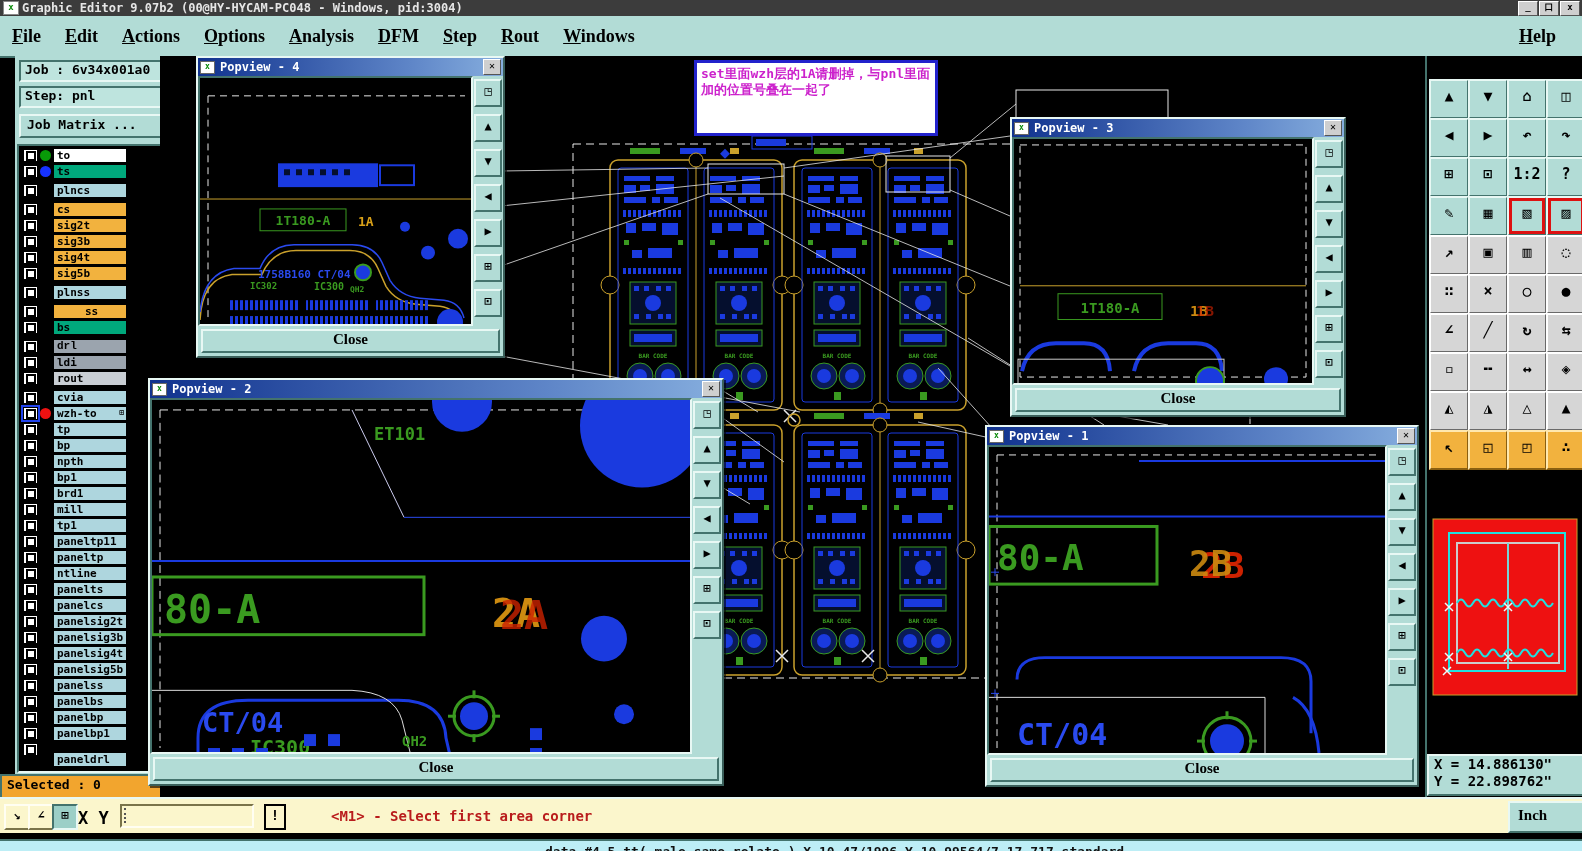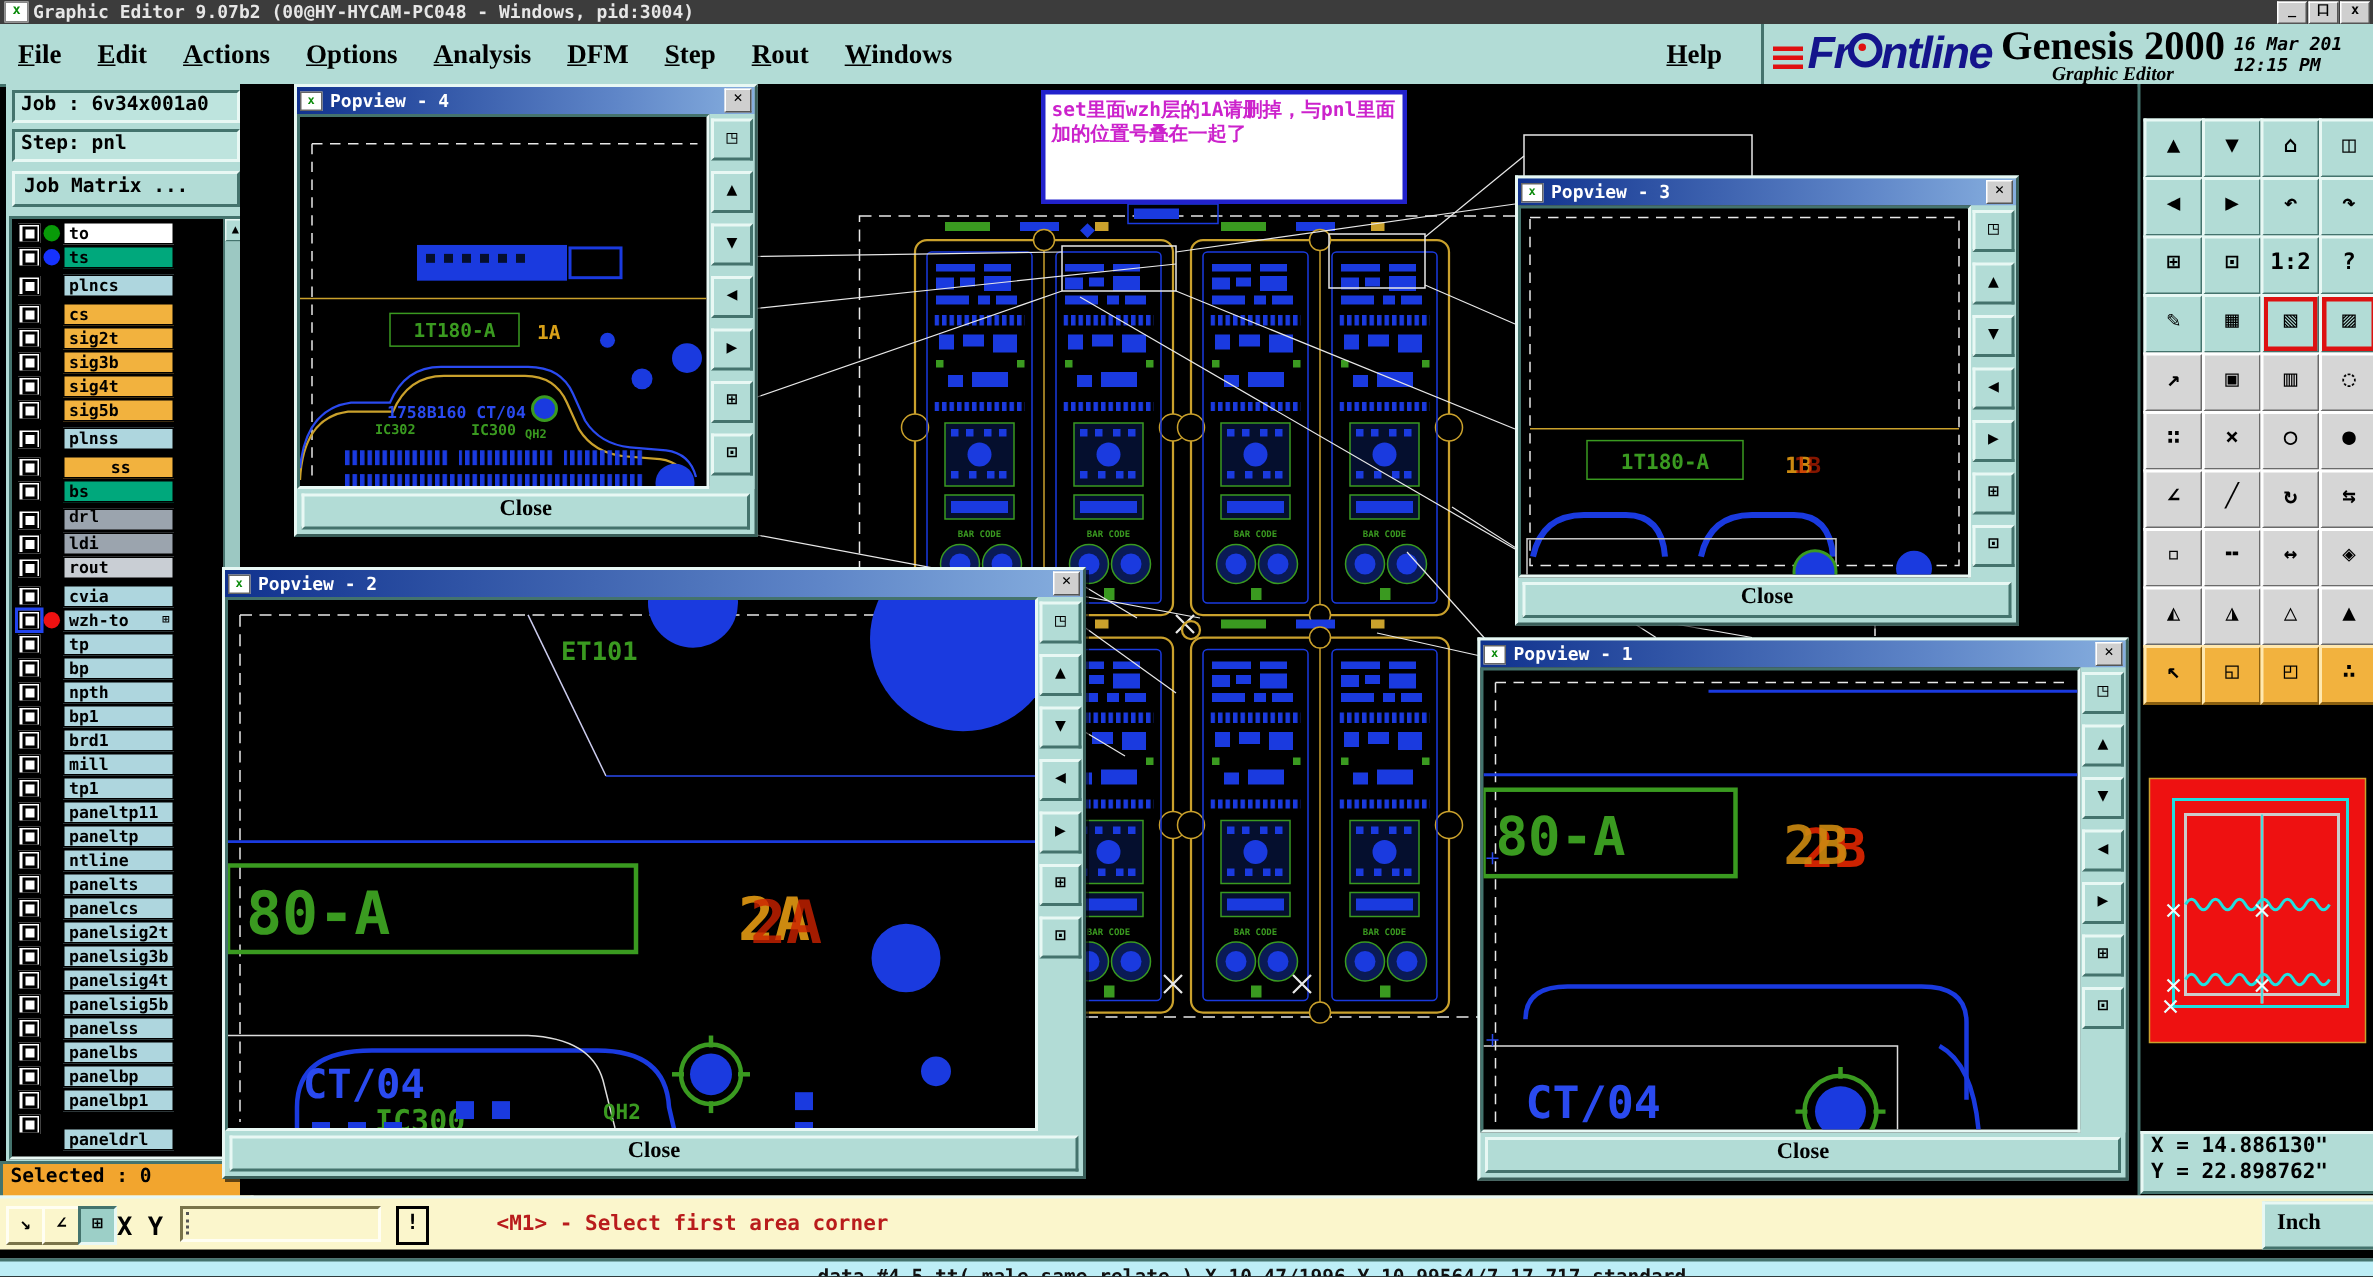--- a/index.html
+++ b/index.html
@@ -30,21 +30,21 @@
   #logo-text{font-family:"Liberation Sans",sans-serif;font-style:italic;font-weight:bold;font-size:30px;
     color:#14148c;white-space:nowrap;letter-spacing:-1px;flex:none;}
   #logo-text .o-ring{display:inline-block;width:15px;height:15px;border:4px solid #14148c;border-radius:50%;
     position:relative;margin:0 -1px;}
   #logo-text .o-ring::after{content:"";position:absolute;left:3px;top:3px;width:5px;height:5px;background:#e01010;border-radius:50%;}
   #brand-mid{margin-left:6px;text-align:center;flex:none;}
   #brand-product{font-family:"Liberation Serif",serif;font-weight:bold;font-size:27px;color:#000;line-height:26px;white-space:nowrap;}
   #brand-sub{font-family:"Liberation Serif",serif;font-style:italic;font-weight:bold;font-size:13px;color:#000;line-height:12px;}
   #brand-dt{margin-left:6px;font-style:italic;font-weight:bold;font-size:12px;color:#000;white-space:nowrap;line-height:14px;flex:none;}
   
-  #sidebar{left:4px;top:56px;width:160px;height:741px;background:#b2dcd6;border-right:2px solid #44736d;}
+  #sidebar{left:15px;top:56px;width:160px;height:741px;background:#b2dcd6;border-right:2px solid #44736d;}
   .sidebox{margin:4px 4px 0 4px;height:18px;font-weight:bold;font-size:13px;line-height:16px;padding-left:4px;
     color:#000;background:#bee4de;border:2px solid;border-color:#44736d #e8f8f4 #e8f8f4 #44736d;white-space:nowrap;}
   #job-matrix{margin:6px 4px 0 4px;height:20px;text-align:left;font-weight:bold;font-size:13px;line-height:18px;padding-left:6px;cursor:default;}
   #layer-panel{position:absolute;left:2px;top:88px;width:156px;bottom:24px;background:#000;
     border:2px solid;border-color:#44736d #e8f8f4 #e8f8f4 #44736d;display:flex;gap:32px;}
   #layer-list{flex:1;padding:2px 1px 2px 2px;overflow:hidden;}
   #layer-scroll{width:14px;background:#b2dcd6;display:flex;flex-direction:column;border-left:1px solid #44736d;}
   .scr-btn{height:13px;background:#b2dcd6;border:1px solid;border-color:#e8f8f4 #44736d #44736d #e8f8f4;
     font-size:8px;line-height:11px;text-align:center;color:#000;}
   .scr-track{flex:1;background:#9cc8c2;}
@@ -132,32 +132,20 @@
     <span class="menu-item">File</span>
     <span class="menu-item">Edit</span>
     <span class="menu-item">Actions</span>
     <span class="menu-item">Options</span>
     <span class="menu-item">Analysis</span>
     <span class="menu-item">DFM</span>
     <span class="menu-item">Step</span>
     <span class="menu-item">Rout</span>
     <span class="menu-item">Windows</span>
     <span class="menu-item" id="help-item">Help</span>
-    <span id="brand">
-      <span id="stripes"></span>
-      <span id="logo-text">Fr<span class="o-ring"></span>ntline</span>
-      <span id="brand-mid">
-        <div id="brand-product">Genesis 2000</div>
-        <div id="brand-sub">Graphic Editor</div>
-      </span>
-      <span id="brand-dt">
-        <div>16 Mar 201</div>
-        <div>12:15 PM</div>
-      </span>
-    </span>
   </div>
 
   <div class="abs" id="sidebar">
     <div class="sidebox">Job : 6v34x001a0</div>
     <div class="sidebox">Step: pnl</div>
     <div class="rz" id="job-matrix">Job Matrix ...</div>
     <div id="layer-panel">
       <div id="layer-list">
           <div class="lrow">
             <span class="lchk"></span>

